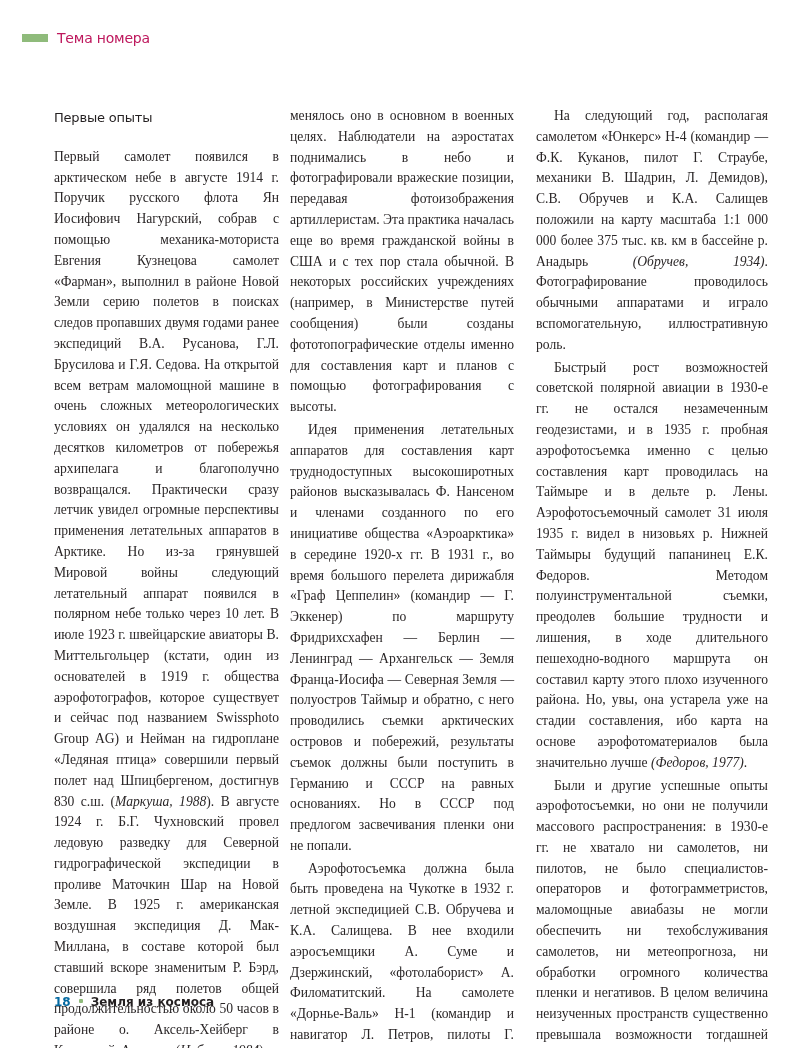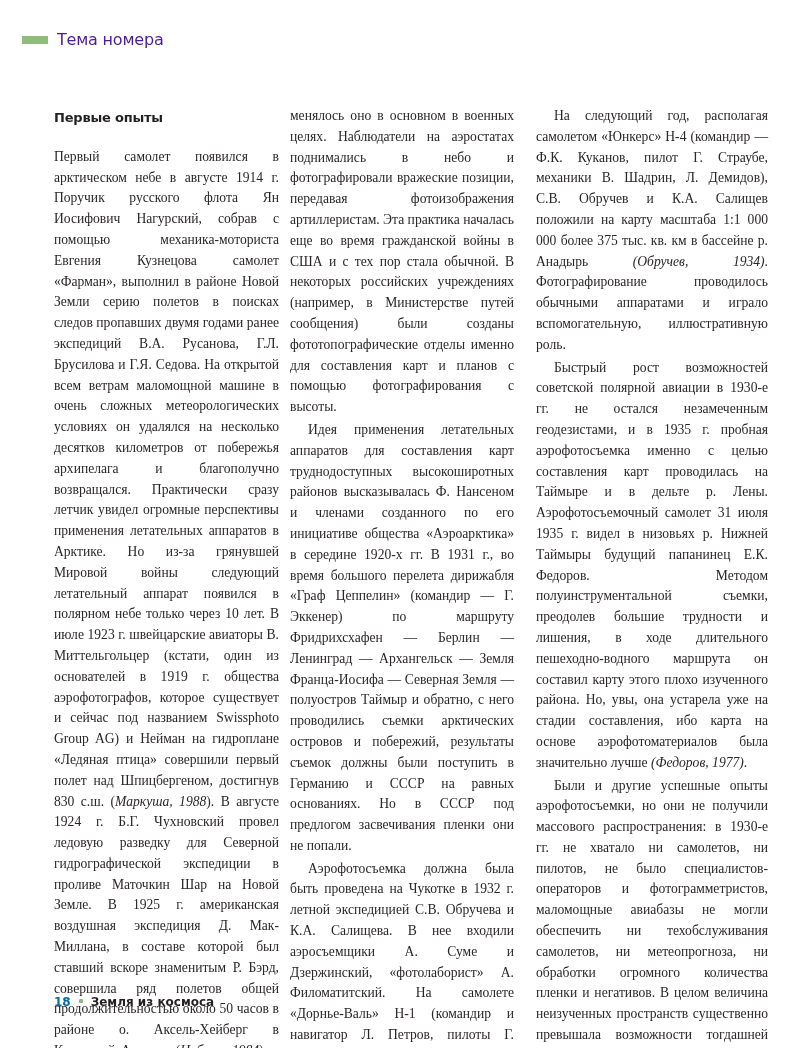--- a/index.html
+++ b/index.html
@@ -1,31 +1,31 @@
 <!DOCTYPE html>
 <html><head>
 <meta charset="utf-8">
 <style>
   html, body { margin: 0; padding: 0; background: #ffffff; }
   body { width: 800px; height: 1048px; position: relative; overflow: hidden; color: #231f20; }
   .section-tag { position: absolute; left: 22px; top: 30px; display: flex; align-items: center; }
   .section-tag .bar { width: 26px; height: 8px; background: #8fbb7b; margin-right: 9px; }
-  .section-tag .label { font-family: "DejaVu Sans", sans-serif; font-size: 16px; color: #4c1d95; letter-spacing: -0.2px; }
+  .section-tag .label { font-family: "DejaVu Sans", sans-serif; font-size: 14px; color: #be185d; letter-spacing: -0.2px; }
 
   .col { position: absolute; top: 0; font-family: "Liberation Serif", serif; font-size: 13.6px; line-height: 20.8px; color: #2a2627; }
   .col1 { left: 54px; width: 225px; top: 108px; }
   .col2 { left: 290px; width: 224px; top: 106px; }
   .col3 { left: 536px; width: 232px; top: 106px; }
 
   .col p { margin: 0; text-align: justify; hyphens: auto; }
   .col p.indent { text-indent: 18px; }
   .col p + p { margin-top: 2px; }
   .col em { font-style: italic; }
 
-  h2.sub { font-family: "DejaVu Sans", sans-serif; font-weight: bold; font-size: 13px; margin: 0 0 18px 0; color: #231f20; letter-spacing: -0.2px; }
+  h2.sub { font-family: "DejaVu Sans", sans-serif; font-weight: normal; font-size: 13px; margin: 0 0 18px 0; color: #231f20; letter-spacing: -0.2px; }
 
   .footer { position: absolute; left: 54px; top: 995px; display: flex; align-items: baseline; font-family: "DejaVu Sans", sans-serif; }
   .footer .page { font-weight: bold; font-size: 12px; color: #0369a1; }
   .footer .dot { width: 4px; height: 4px; background: #8fbb7b; border-radius: 1px; margin: 0 8px; display: inline-block; position: relative; top: -3px; }
   .footer .mag { font-size: 12px; font-weight: bold; color: #231f20; }
 </style>
 </head>
 <body>
 
 <div class="section-tag">

